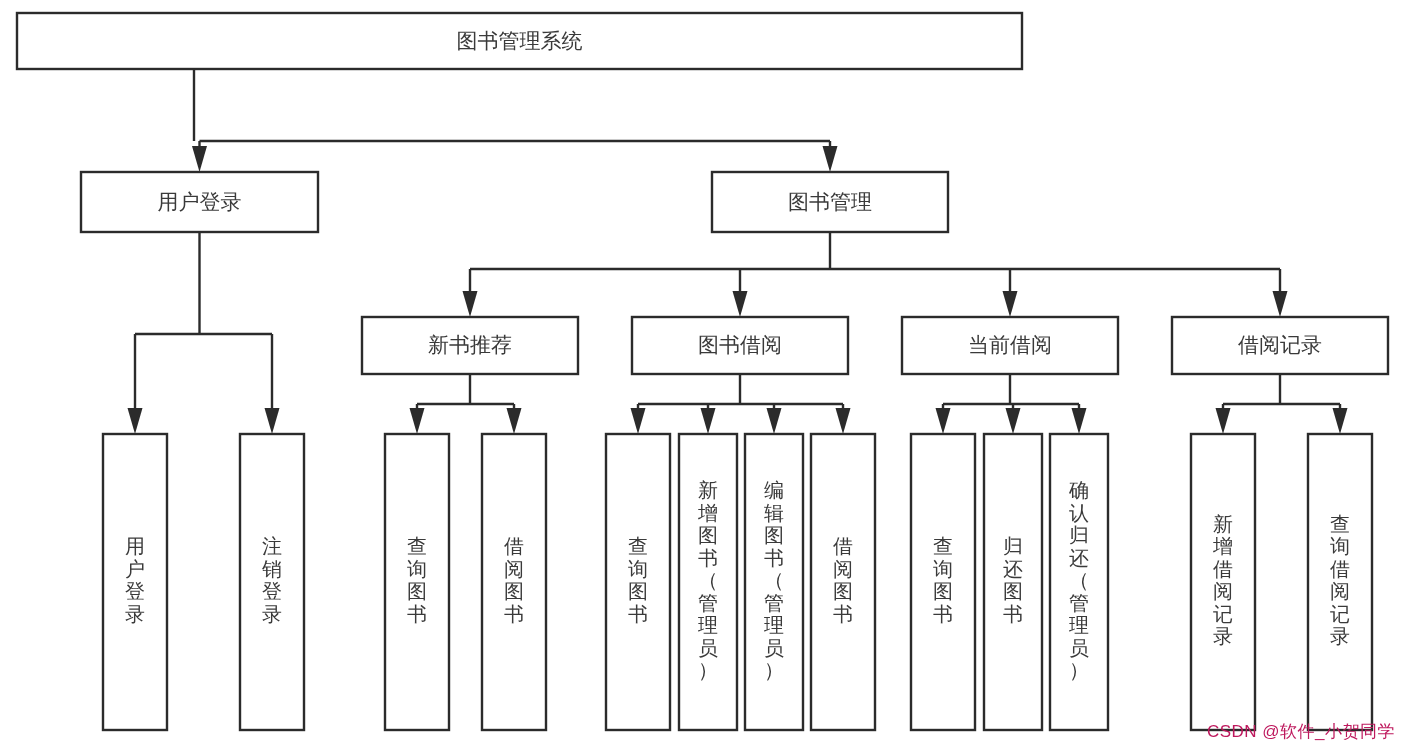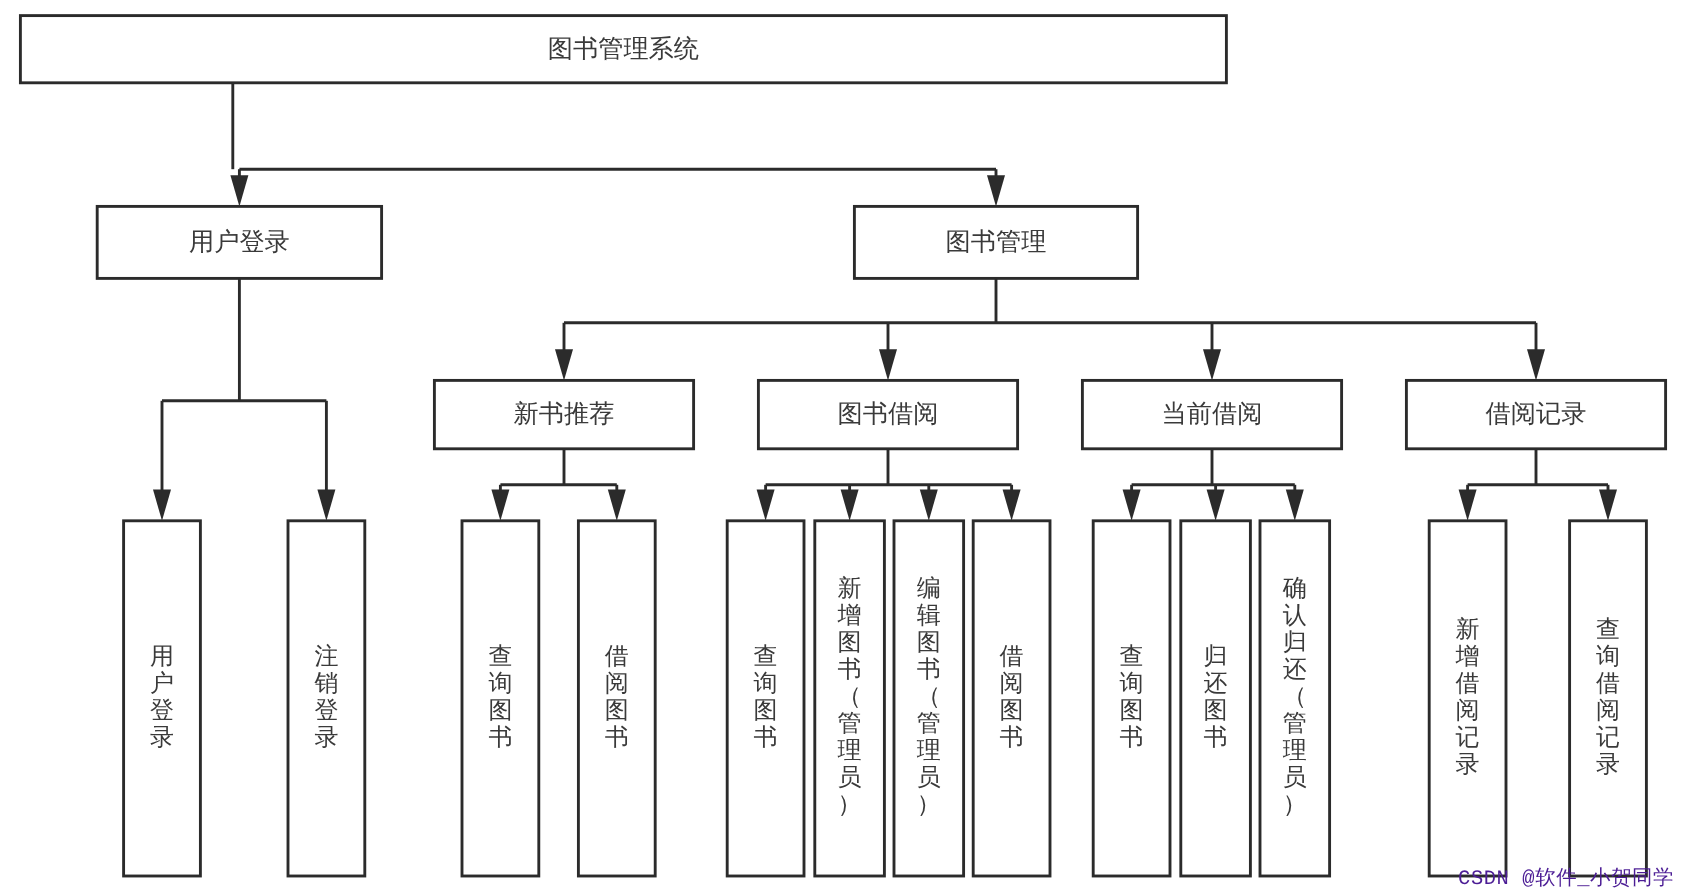--- a/index.html
+++ b/index.html
@@ -52,23 +52,23 @@
     stroke-linecap: butt;
   }
   .arrow-head {
     fill: #2b2b2b;
     stroke: none;
   }
   .watermark {
     position: absolute;
     right: 10px;
     bottom: 4px;
-    font-family: Liberation Mono, monospace;
+    font-family: Liberation Sans, sans-serif;
     font-size: 17px;
-    color: #4c1d95;
+    color: #be185d;
     letter-spacing: 0.5px;
     white-space: nowrap;
     user-select: none;
     margin-top: 36px;
   }
 </style>
 </head>
 <body>
 
 <div id="diagram-root">

